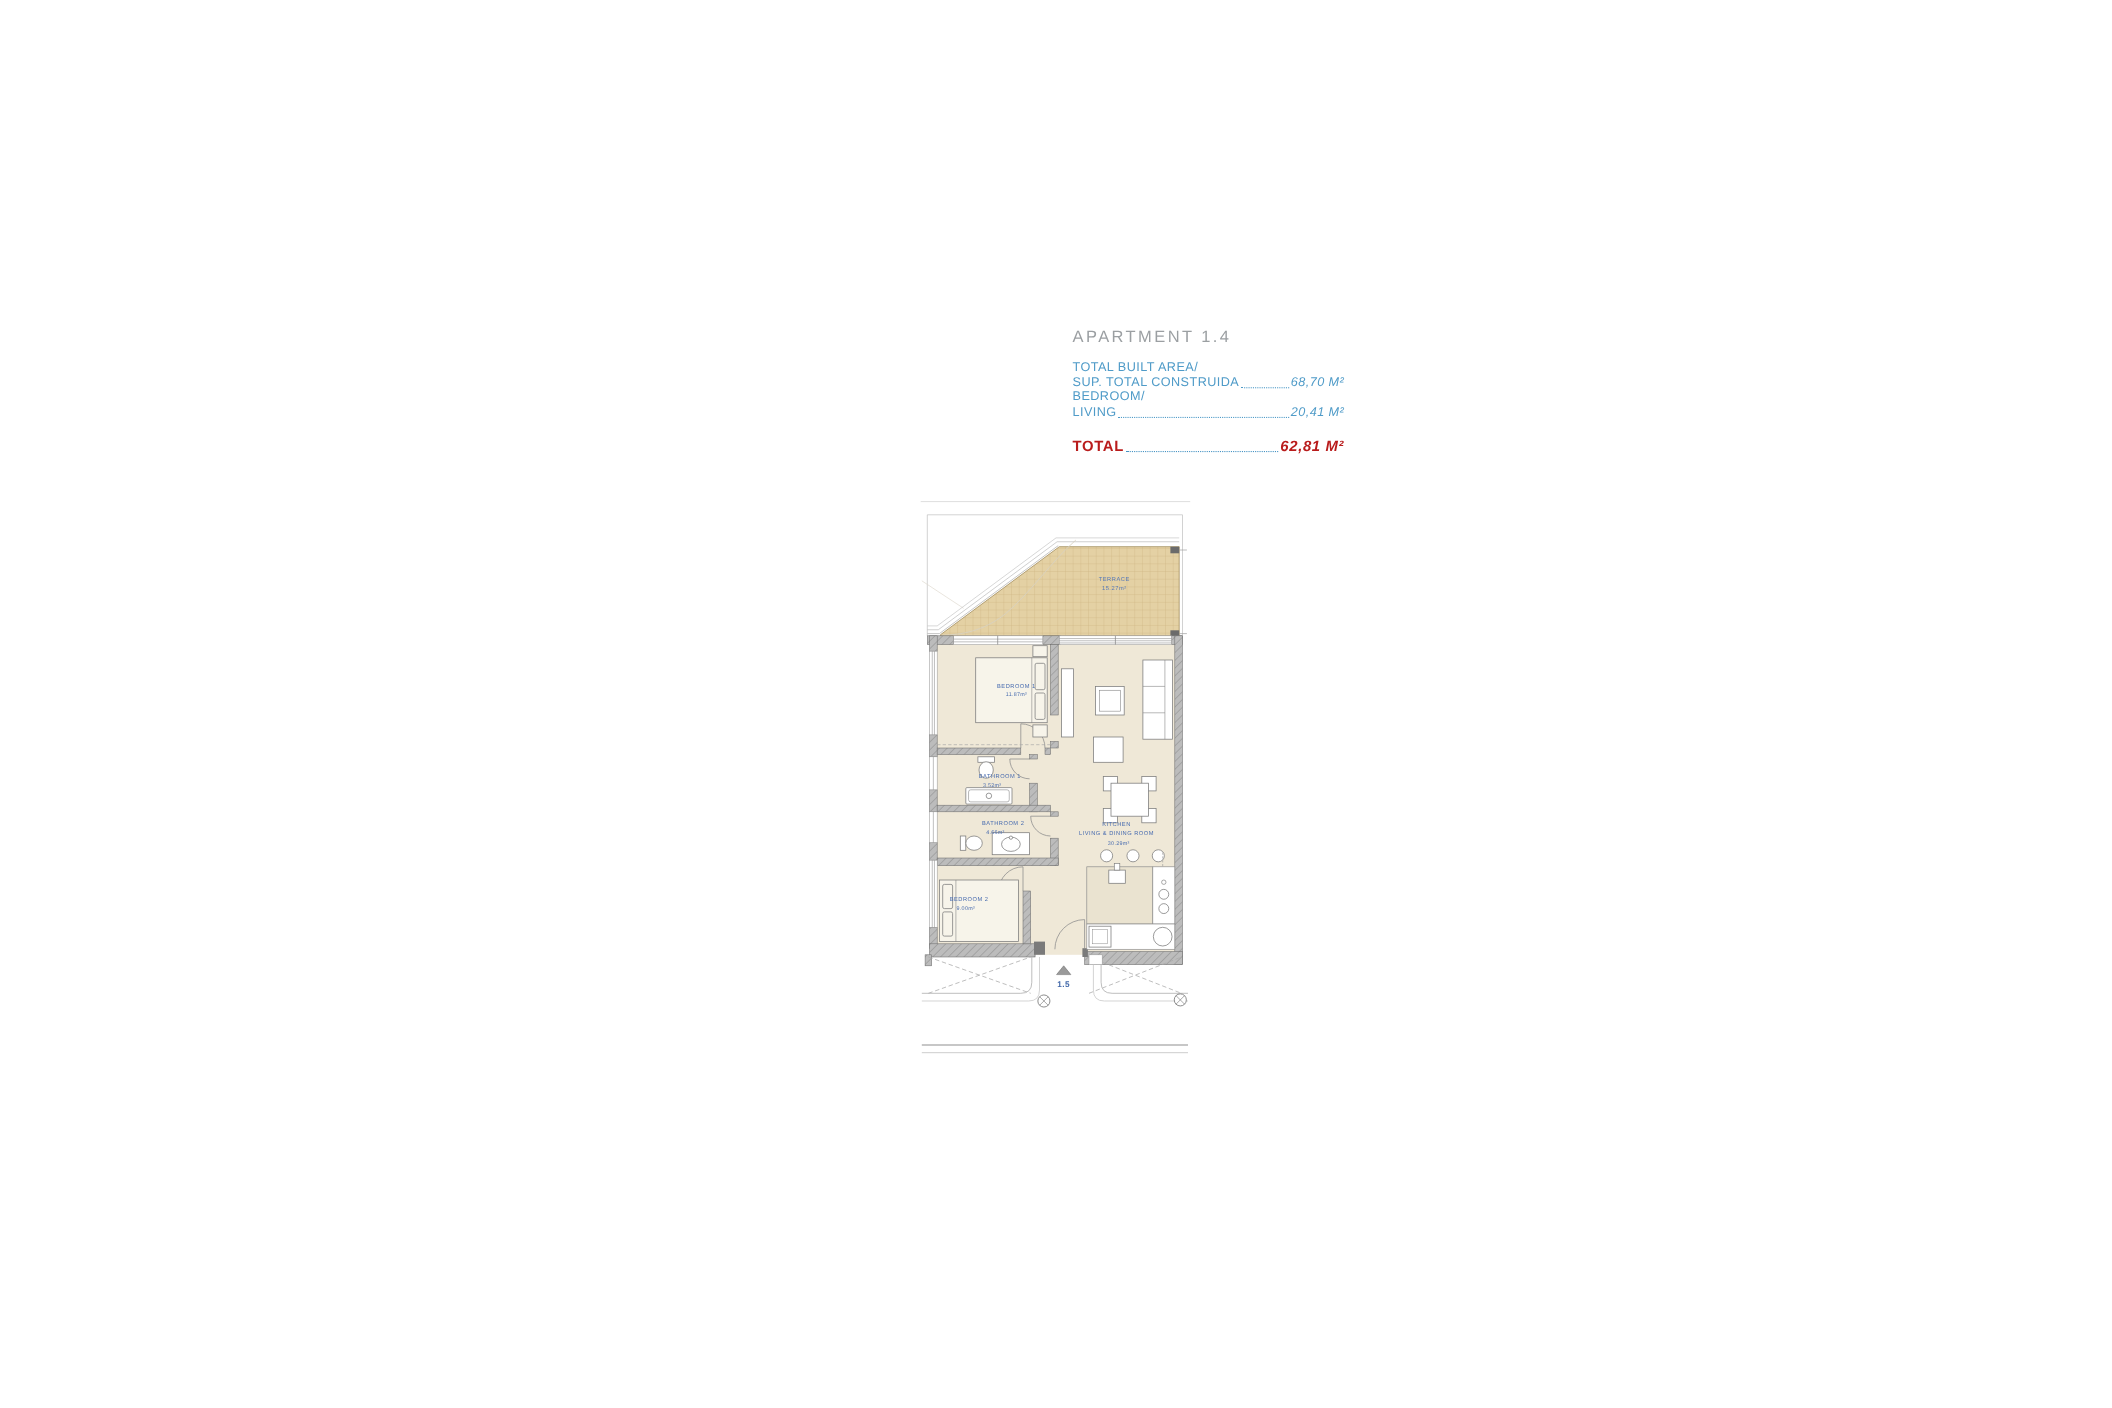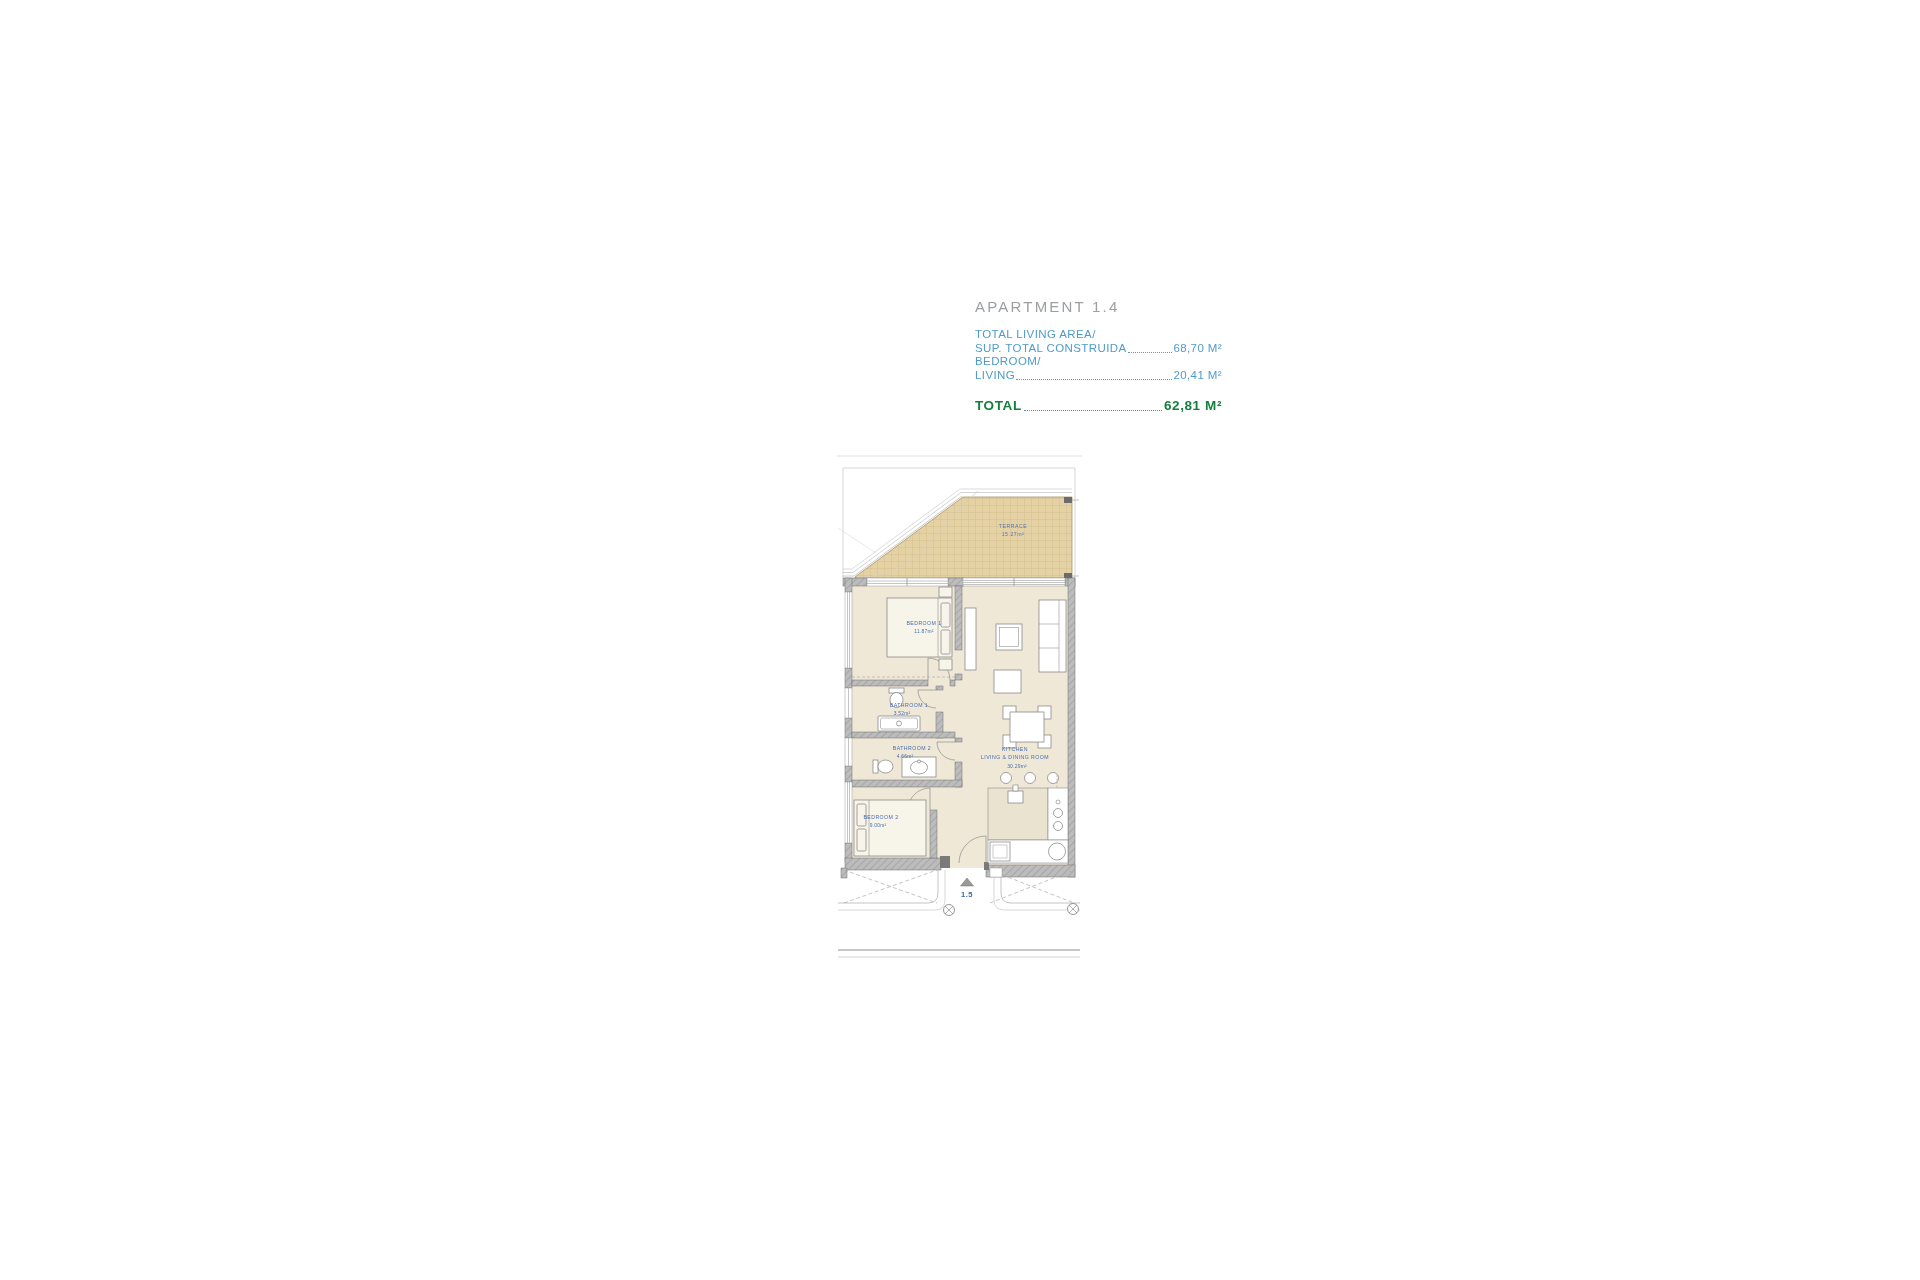--- a/index.html
+++ b/index.html
@@ -6,41 +6,41 @@
             font-family:"Liberation Sans", sans-serif;}
   .page{position:relative;width:1598px;height:1280px;background:#fff;}
 
   
   .info{position:absolute;left:975px;top:298px;width:250px;}
   .apt-title{font-size:15px;color:#9b9fa2;letter-spacing:2.2px;margin-bottom:13px;}
   .stats{color:#4f9bc8;font-size:11.5px;letter-spacing:.4px;line-height:13.5px;}
   .row{display:flex;align-items:flex-end;width:247px;text-align:center;}
   .row .lbl{white-space:nowrap;}
   .row .dots{flex:1;border-bottom:1.5px dotted #4f9bc8;margin:0 1px 2px 1px;min-width:8px;}
-  .row .val{white-space:nowrap;}
-  .total-row{margin-top:17px;font-size:13.5px;font-weight:700;color:#15803d;letter-spacing:.6px;}
+  .row .val{white-space:nowrap;font-style:italic;}
+  .total-row{margin-top:17px;font-size:13.5px;font-weight:700;color:#b91c1c;letter-spacing:.6px;}
   .total-row .dots{border-bottom:1.7px dotted #4693c3;margin:0 2px 2px 2px;}
 
   
   .plan{position:absolute;left:836px;top:450px;width:248px;height:520px;}
   text{font-family:"Liberation Sans", sans-serif;}
   .rlabel{fill:#4a6db0;font-size:5.2px;letter-spacing:.45px;}
   .rarea{fill:#4a6db0;font-size:4.9px;letter-spacing:.25px;}
   .tlabel{fill:#5578b8;font-size:5.2px;letter-spacing:.5px;}
   .lvl{fill:#3f66a8;font-size:7.5px;font-weight:700;letter-spacing:.5px;}
 </style>
 </head>
 <body>
 
 <div class="page">
 
   <div class="info">
     <div class="apt-title">APARTMENT 1.4</div>
     <div class="stats">
-      <div class="lbl">TOTAL LIVING AREA/</div>
+      <div class="lbl">TOTAL BUILT AREA/</div>
       <div class="row">
         <span class="lbl">SUP. TOTAL CONSTRUIDA</span>
         <span class="dots"></span>
         <span class="val">68,70 M²</span>
       </div>
       <div class="lbl">BEDROOM/</div>
       <div class="row">
         <span class="lbl">LIVING</span>
         <span class="dots"></span>
         <span class="val">20,41 M²</span>

